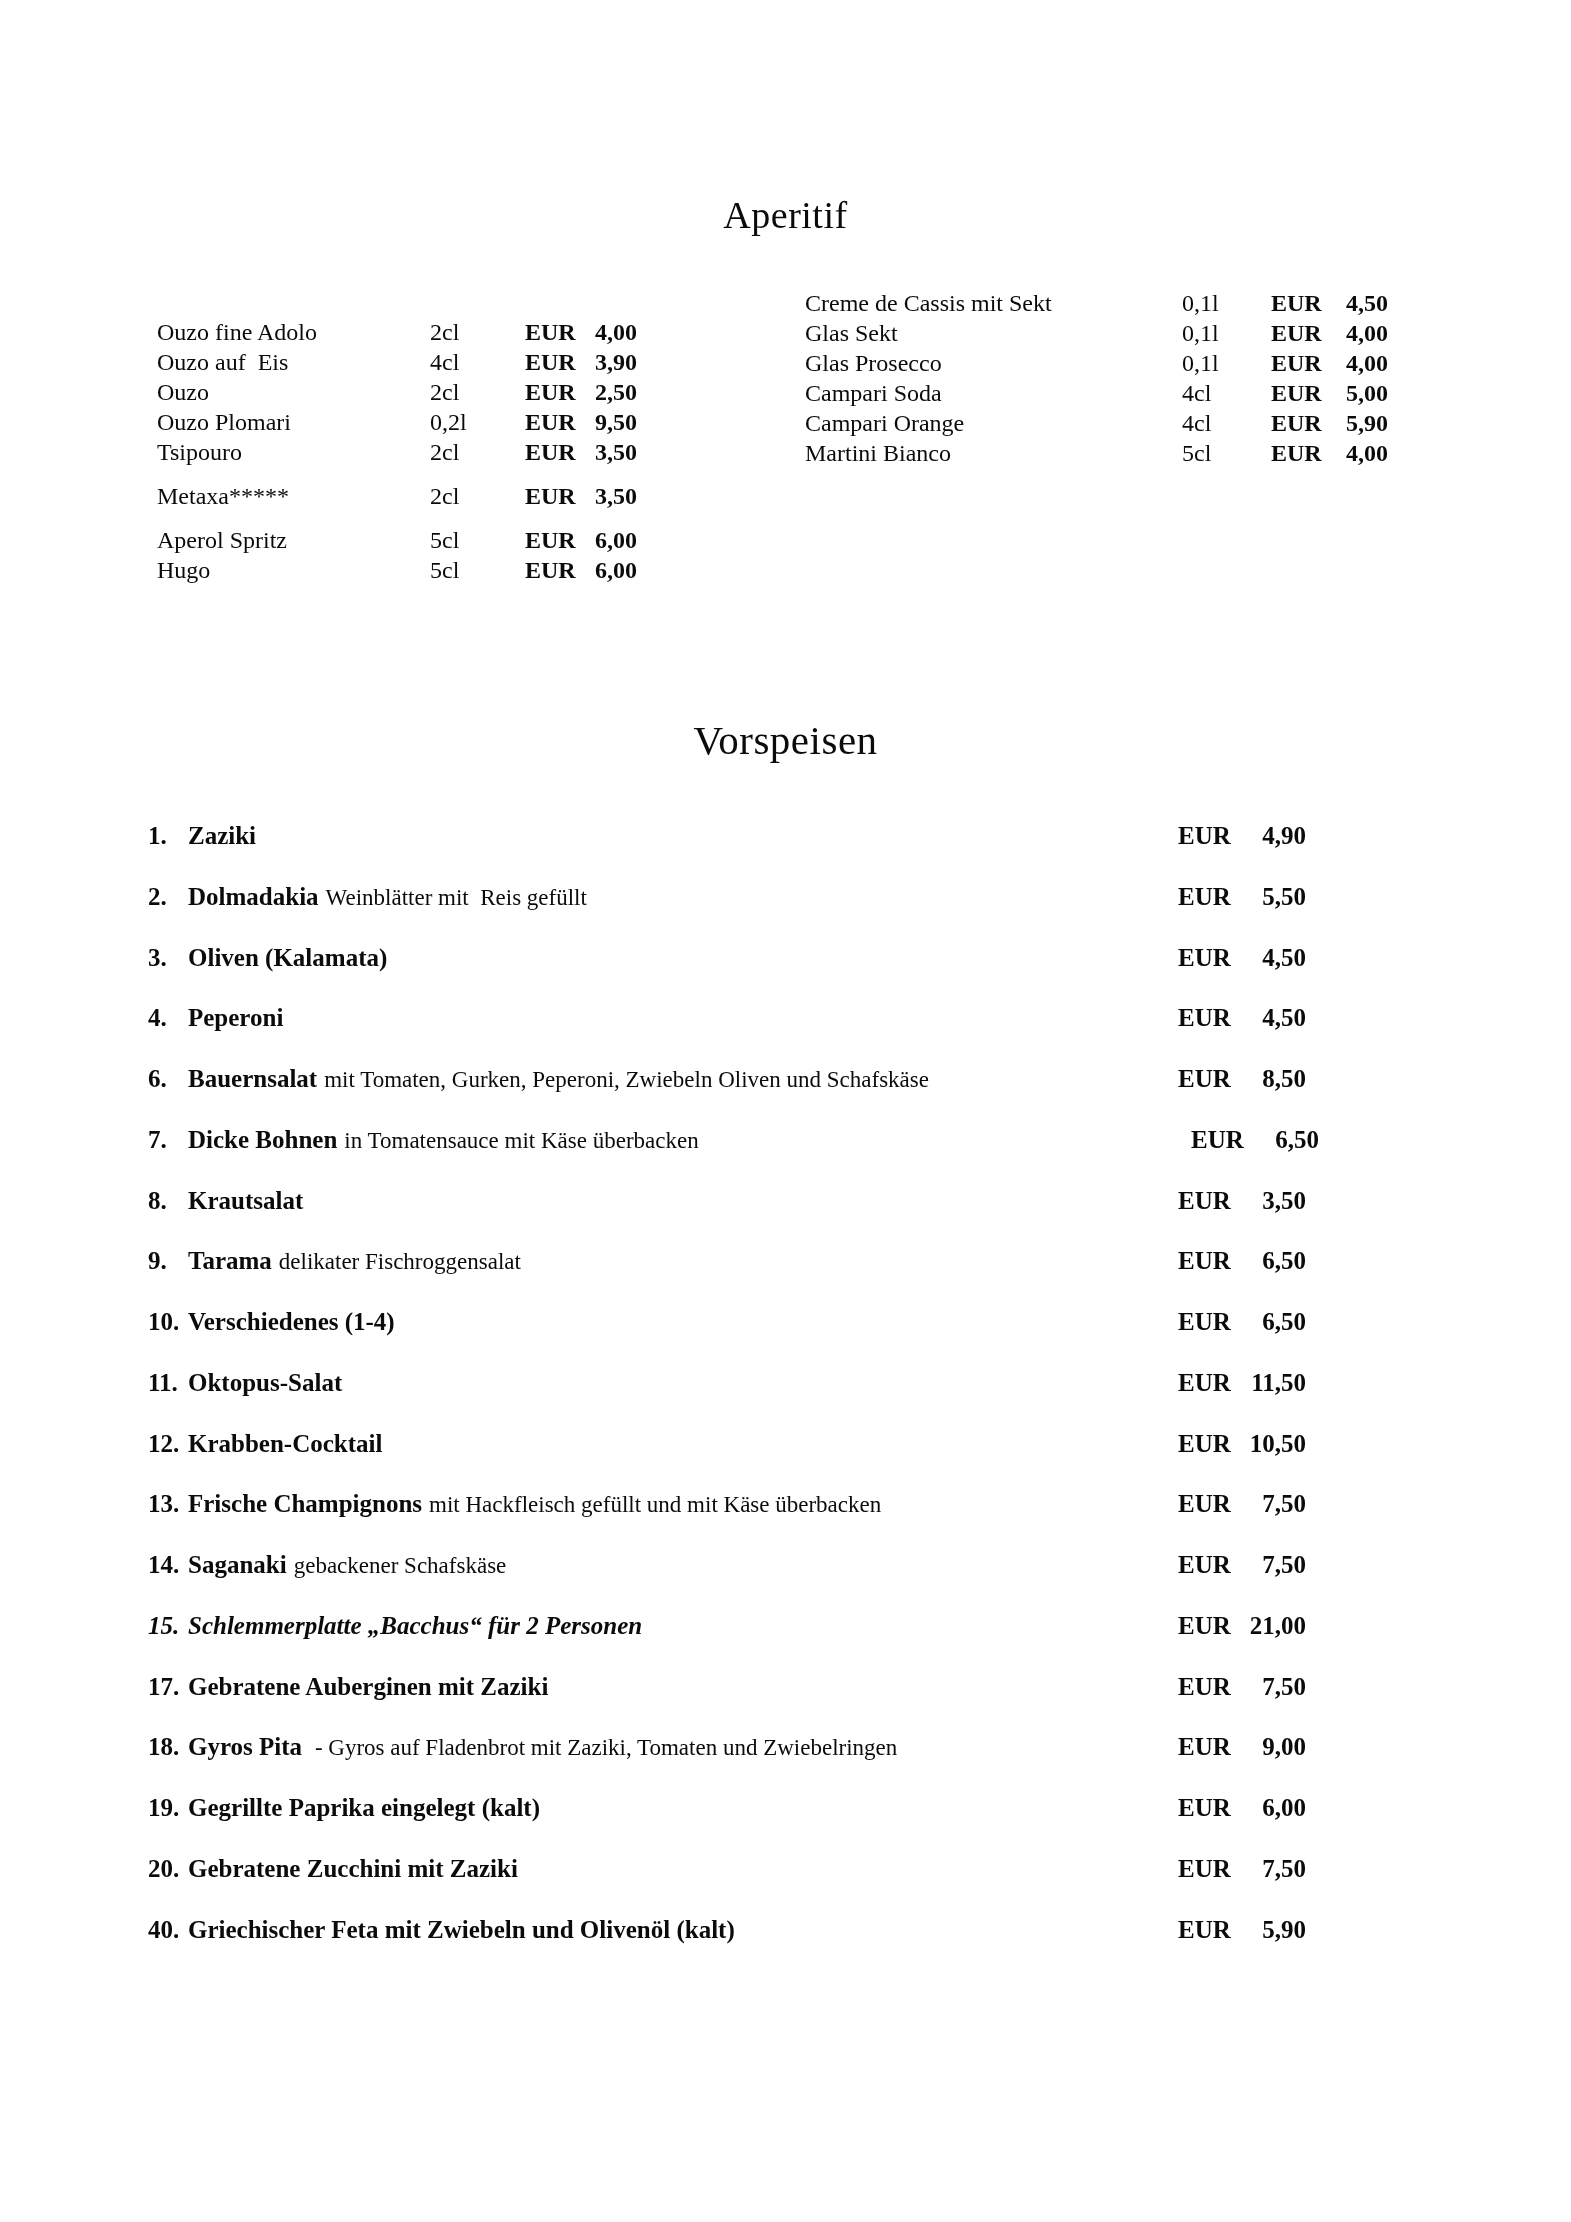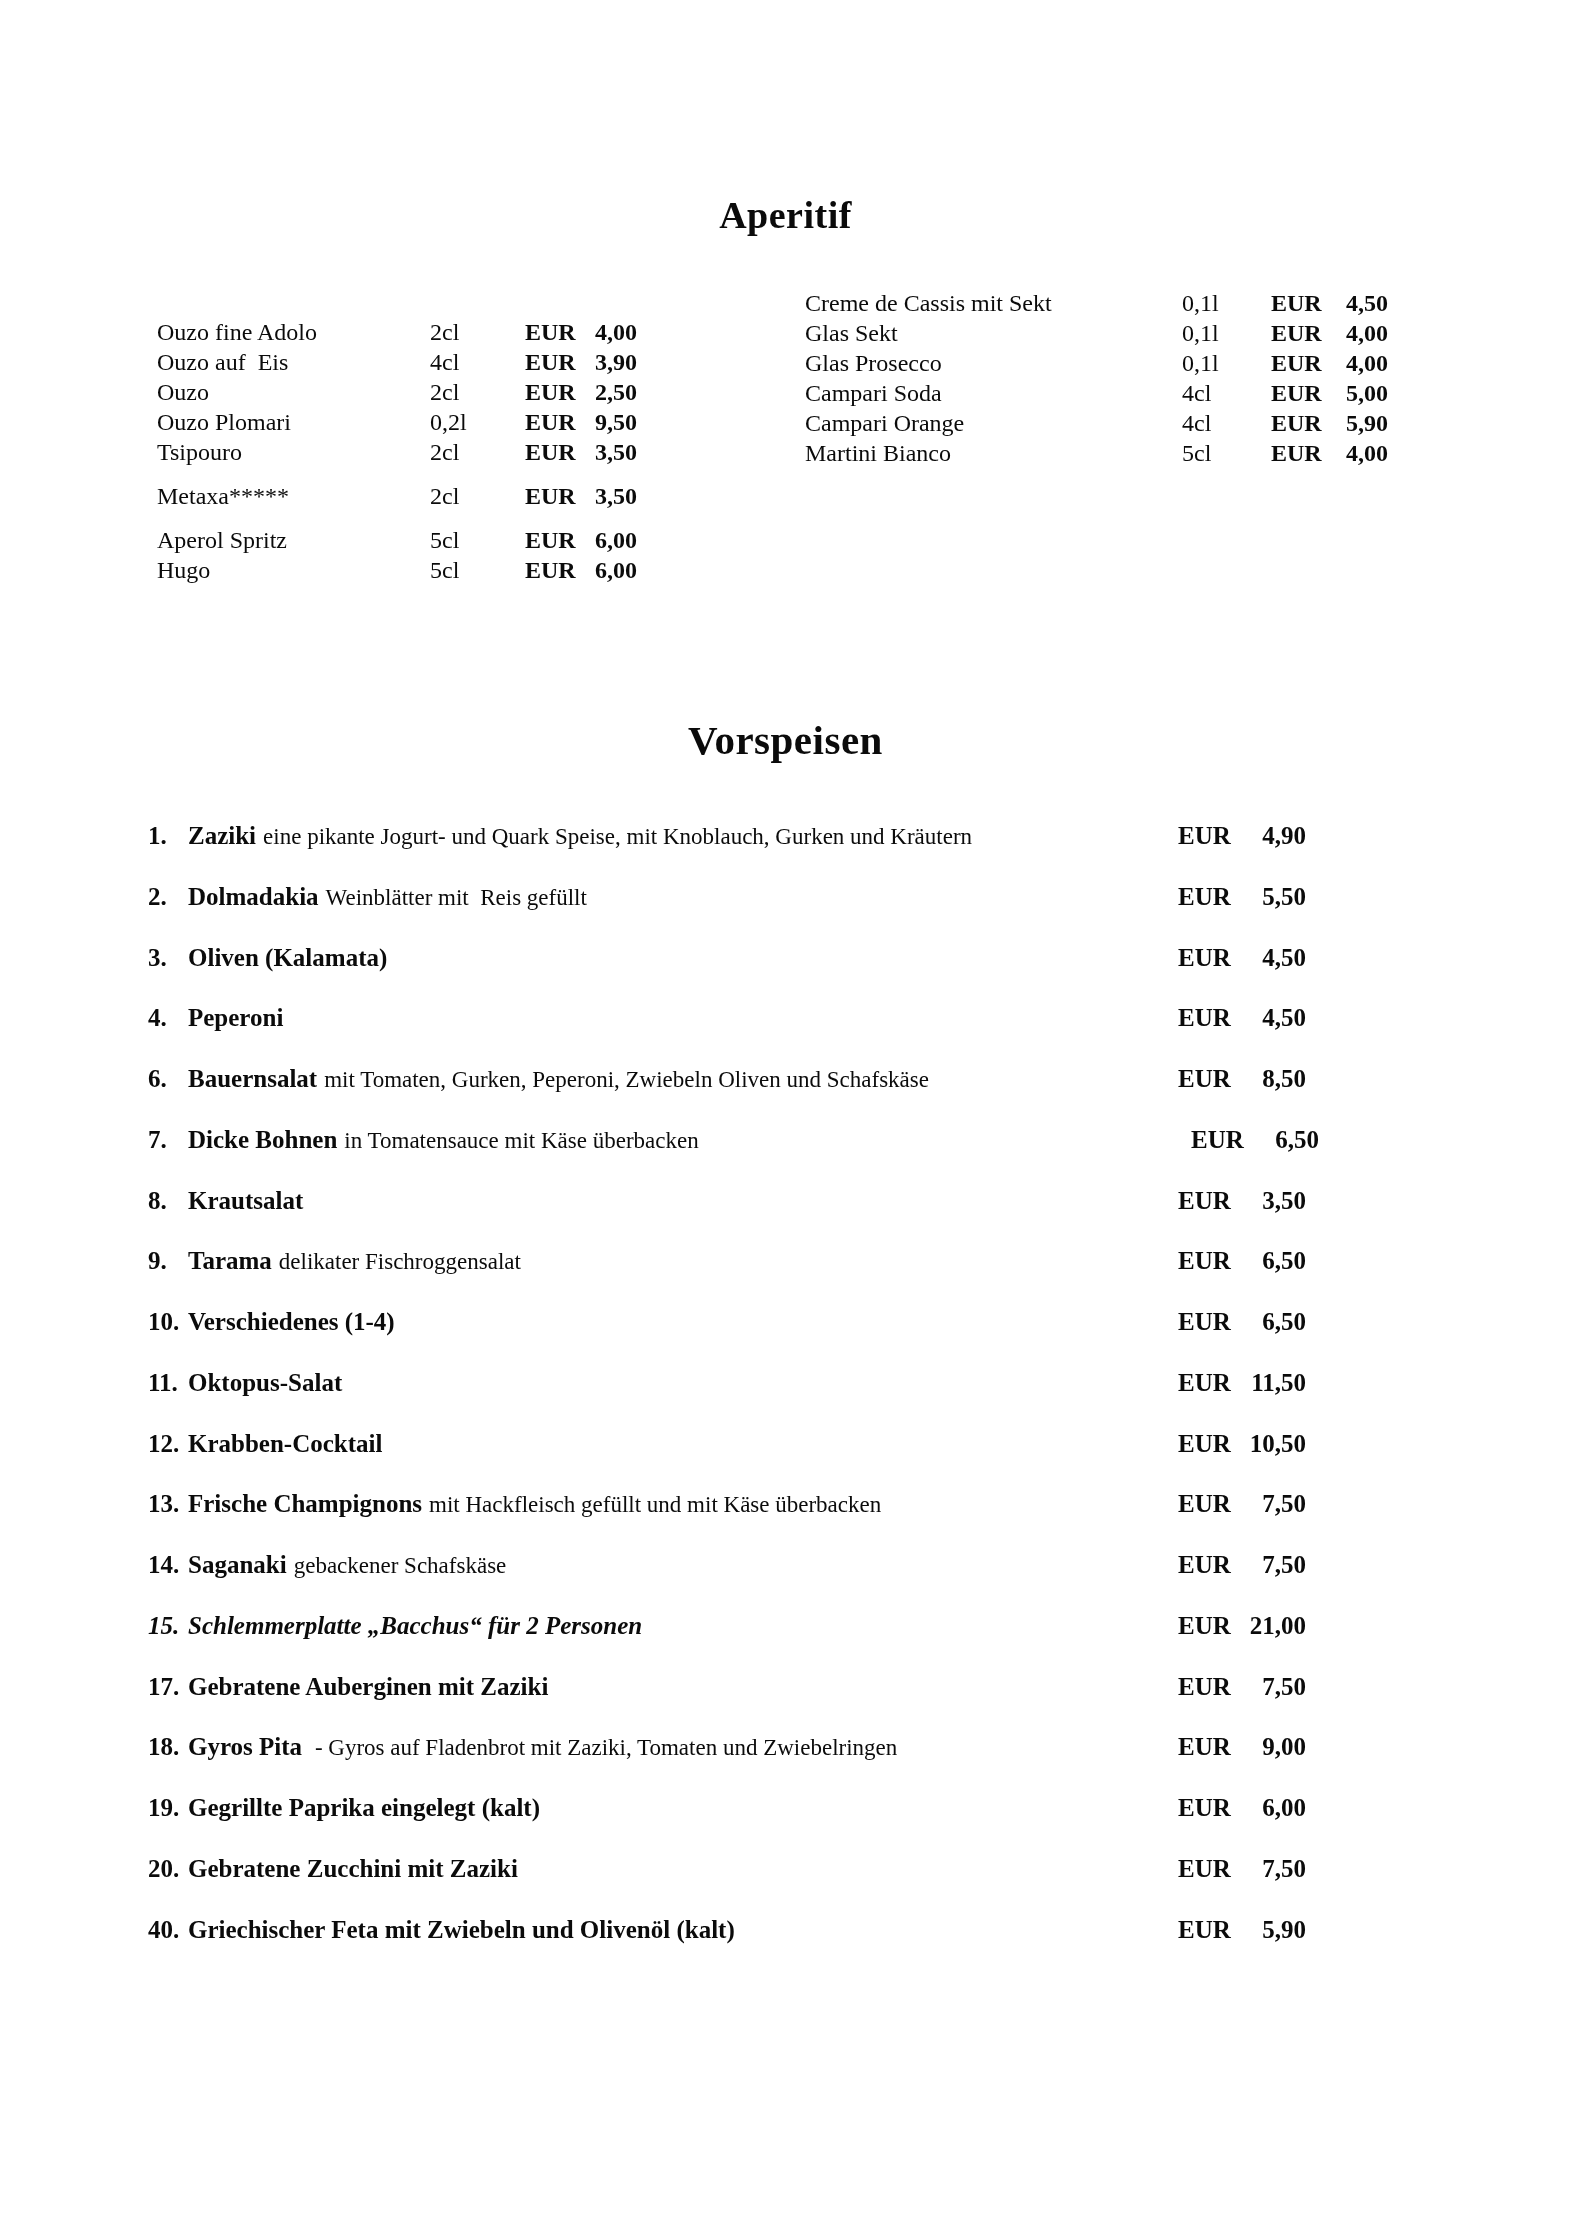--- a/index.html
+++ b/index.html
@@ -8,21 +8,21 @@
     width:1571px;height:2222px;
     margin:0 auto;
     background:#ffffff;
     font-family:"Liberation Serif", serif;
     color:#0b0b0b;
     overflow:hidden;
   }
   
   .title{
     position:absolute;left:0;width:100%;
-    text-align:center;font-weight:bold;
+    text-align:center;font-weight:normal;
   }
   .title.aperitif{top:193px;font-size:38px;letter-spacing:0.5px;}
   .title.vorspeisen{top:716px;font-size:41px;letter-spacing:0.5px;}
 
   
   .ap-col{position:absolute;font-size:24px;line-height:30px;}
   .ap-left{left:157px;top:317px;width:482px;}
   .ap-right{left:805px;top:288px;width:584px;}
   .ap-row{display:flex;height:30px;align-items:flex-start;}
   .ap-left .ap-name{width:273px;white-space:pre;}
@@ -204,21 +204,20 @@
       </div>
   </div>
 
   <div class="title vorspeisen">Vorspeisen</div>
 
   <div class="items">
 
       <div class="item-row">
         <span class="item-num">1.</span>
         <span class="item-name">Zaziki</span>
-        <span class="item-desc">eine pikante Jogurt- und Quark Speise, mit Knoblauch, Gurken und Kräutern</span>
         <span class="item-price"><span>EUR</span><span>4,90</span></span>
       </div>
 
       <div class="item-row">
         <span class="item-num">2.</span>
         <span class="item-name">Dolmadakia</span>
         <span class="item-desc">Weinblätter mit  Reis gefüllt</span>
         <span class="item-price"><span>EUR</span><span>5,50</span></span>
       </div>
 

